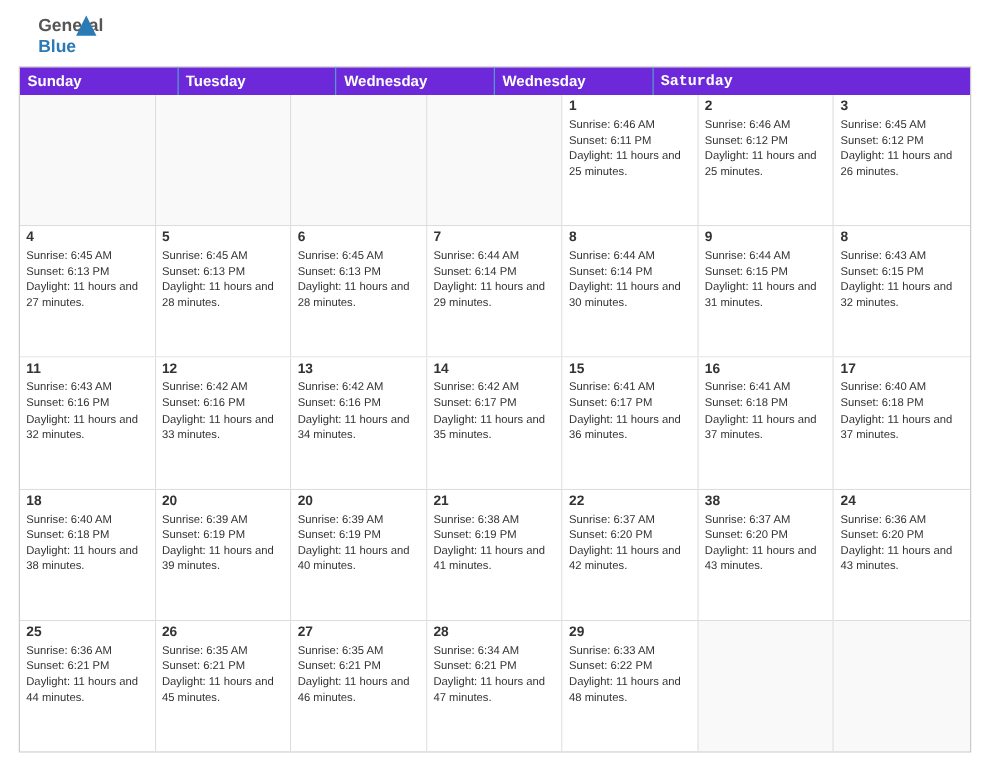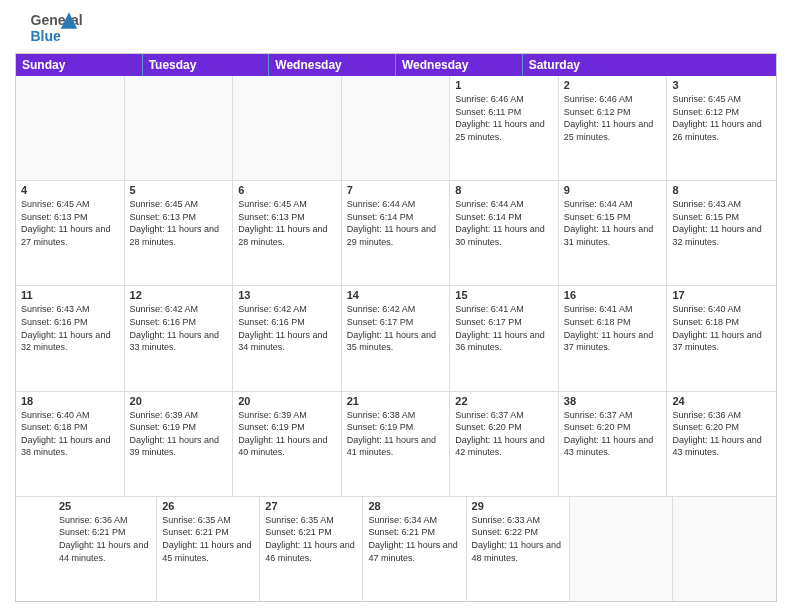--- a/index.html
+++ b/index.html
@@ -57,33 +57,33 @@
       background: #6d28d9;
     }
     .cal-header-cell {
       color: #fff;
       font-size: 12px;
       font-weight: bold;
       padding: 4px 6px;
       border-right: 1px solid #5599cc;
       text-align: left;
     }
-    .cal-header-cell:last-child { border-right: none; }
+    .cal-header-cell:last-child { border-right: none; font-family: Liberation Mono, monospace; }
     .cal-body {
       flex: 1;
       display: flex;
       flex-direction: column;
     }
     .cal-row {
       display: grid;
       grid-template-columns: repeat(7, 1fr);
       flex: 1;
       border-bottom: 1px solid #ddd;
     }
-    .cal-row:last-child { border-bottom: none; margin-left: 38px; }
+    .cal-row:last-child { border-bottom: none; }
     .cal-cell {
       border-right: 1px solid #ddd;
       padding: 3px 5px;
       font-size: 9.5px;
       color: #333;
       vertical-align: top;
       background: #fff;
     }
     .cal-cell:last-child { border-right: none; }
     .cal-cell.empty { background: #f9f9f9; }

